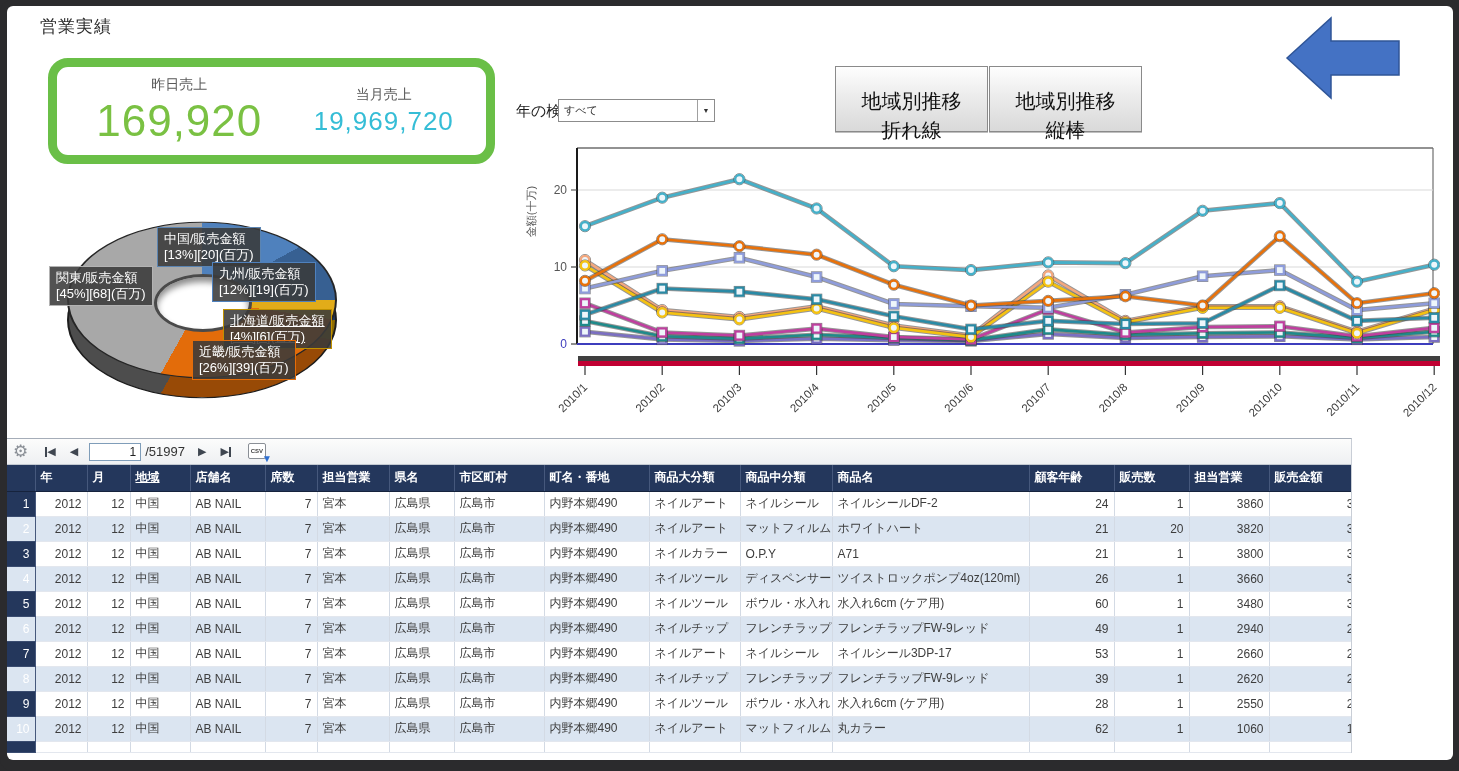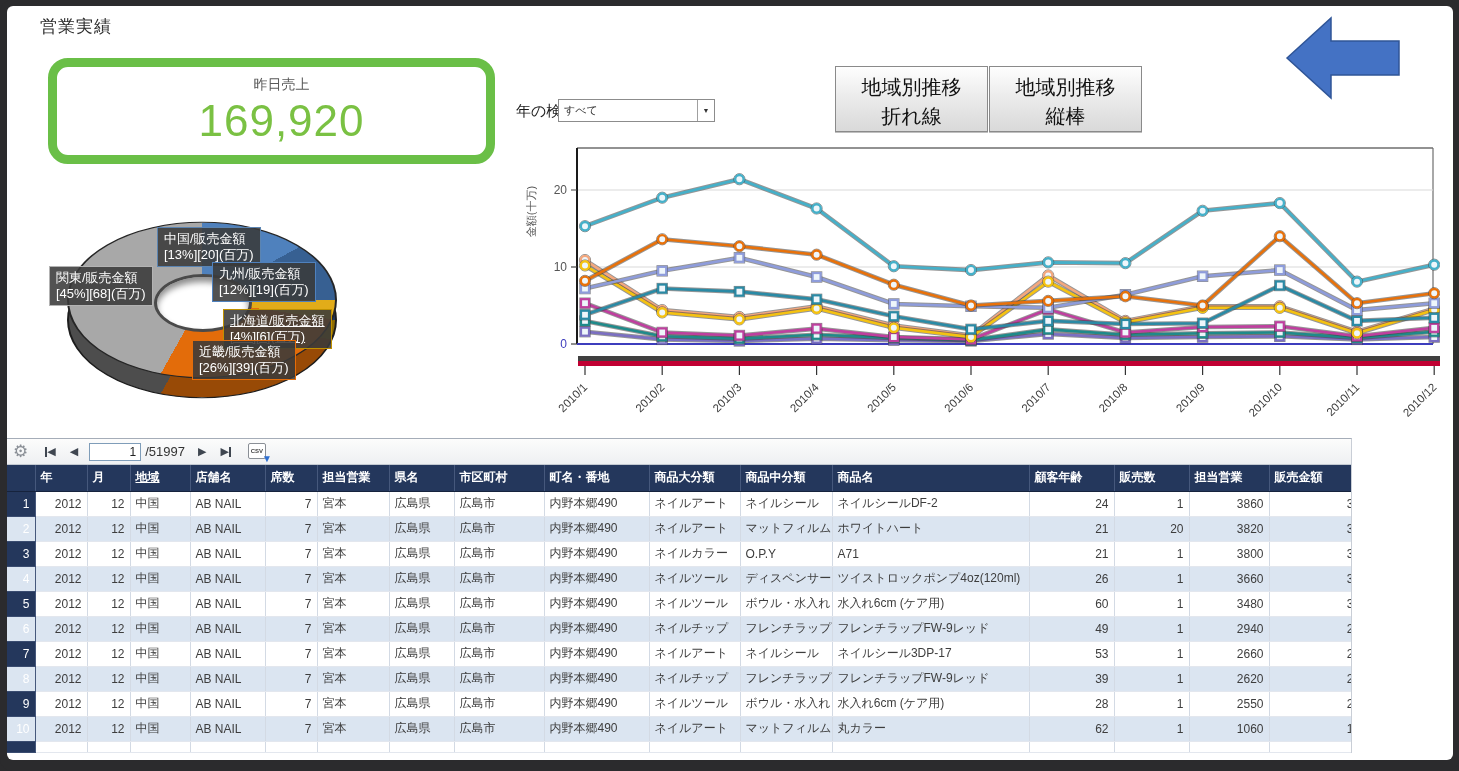--- a/index.html
+++ b/index.html
@@ -39,21 +39,21 @@
   #year-select { left:551px; top:93px; width:157px; height:23px; background:#fff;
     border:1px solid #8c8c8c; display:flex; align-items:center; cursor:default; }
   #year-select-value { flex:1; font-size:11px; color:#333; padding-left:5px; }
   #year-select-arrow { width:17px; height:100%; border-left:1px solid #a0a0a0;
     display:flex; align-items:center; justify-content:center; font-size:7px; color:#333;
     background:#fff; }
 
   
   .big-btn { width:153px; height:66px; background:linear-gradient(#fefefe,#ececec 45%,#d9d9d9);
     border:1px solid #8a8a8a; box-shadow:0 1px 0 rgba(0,0,0,.25); text-align:center;
-    font-size:20px; line-height:29px; color:#111; padding-top:6px; cursor:pointer; }
+    font-size:20px; line-height:29px; color:#111; padding-top:20px; cursor:pointer; }
   #btn-line { left:828px; top:60px; }
   #btn-bar { left:982px; top:60px; }
 
   
   #back-arrow { left:1278px; top:8px; }
 
   
   #chart { left:533px; top:132px; width:900px; height:295px; }
   #y-axis-title { left:481px; top:198px; width:86px; font-size:11px; color:#555;
     text-align:center; transform:rotate(-90deg); }
@@ -90,20 +90,24 @@
 
 <div id="frame">
 <div id="content">
 
   <div id="page-title" class="abs">営業実績</div>
 
   <div id="kpi" class="abs" style="border-color: rgb(106, 191, 71); padding-left: 20px;">
     <div class="kpi-col">
       <div class="kpi-label">昨日売上</div>
       <div id="kpi-yesterday-value" style="color: rgb(122, 193, 67);">169,920</div>
+    </div>
+    <div class="kpi-col">
+      <div class="kpi-label">当月売上</div>
+      <div id="kpi-month-value" style="color: rgb(53, 189, 214);">19,969,720</div>
     </div>
   </div>
 
   <div id="donut-wrap" class="abs">
     <div id="pie-depth" class="pie-layer" style="background: conic-gradient(rgb(44, 77, 116) 0deg, rgb(44, 77, 116) 46.8deg, rgb(31, 56, 100) 46.8deg, rgb(31, 56, 100) 90deg, rgb(143, 109, 0) 90deg, rgb(143, 109, 0) 104.4deg, rgb(152, 74, 6) 104.4deg, rgb(152, 74, 6) 198deg, rgb(77, 77, 77) 198deg, rgb(77, 77, 77) 360deg);"></div>
     <div id="pie-top" class="pie-layer" style="background: conic-gradient(rgb(79, 129, 189) 0deg, rgb(79, 129, 189) 46.8deg, rgb(55, 96, 146) 46.8deg, rgb(55, 96, 146) 90deg, rgb(226, 172, 25) 90deg, rgb(226, 172, 25) 104.4deg, rgb(227, 108, 10) 104.4deg, rgb(227, 108, 10) 198deg, rgb(168, 168, 168) 198deg, rgb(168, 168, 168) 360deg);"></div>
     <div id="pie-hole"></div>
   </div>
   <div class="callout" style="left: 42px; top: 260px; border-color: rgb(179, 179, 179);">
     <div>関東/販売金額</div>

